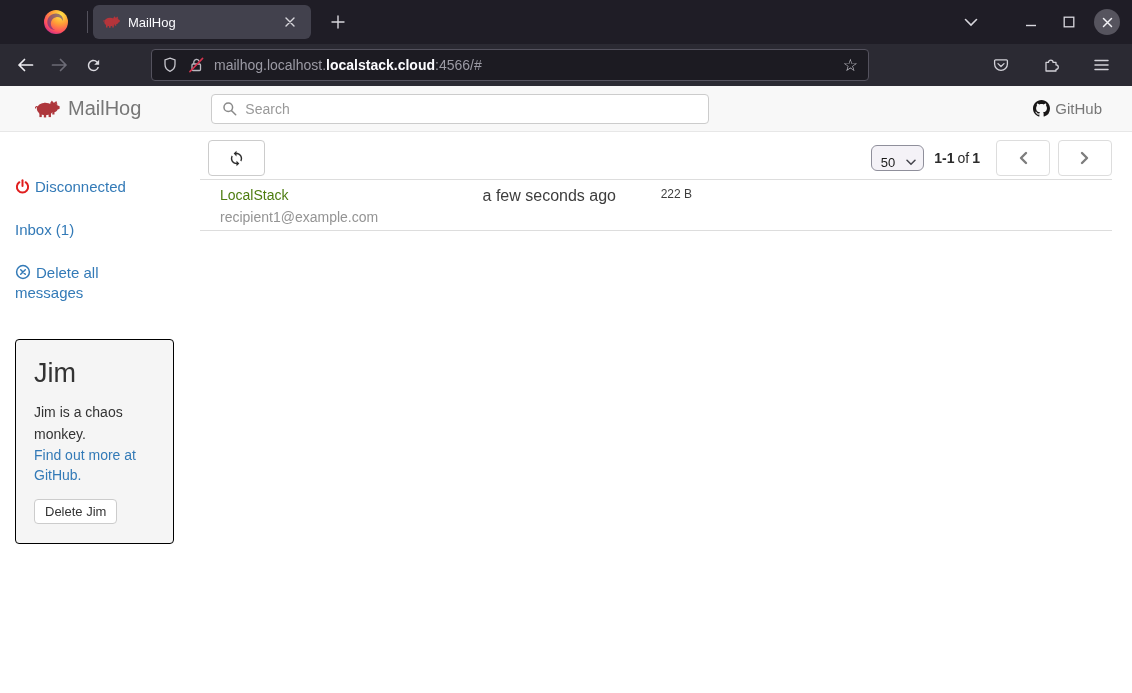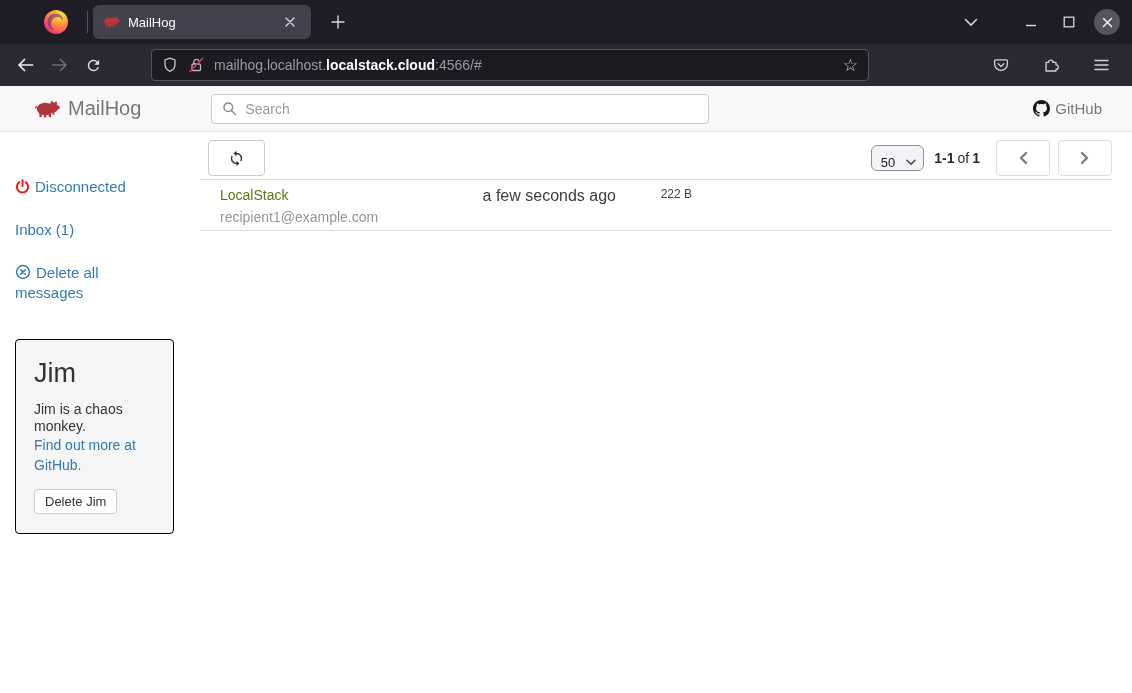--- a/index.html
+++ b/index.html
@@ -47,21 +47,21 @@
   .sidebar { flex:0 0 185px; width:185px; padding-left:15px; }
   .side-item { color:#337ab7; font-size:15px; line-height:20px; cursor:pointer; }
   .side-item .ic { display:inline-block; vertical-align:-2px; margin-right:5px; }
   .it-status { margin-top:45px; }
   .it-inbox  { margin-top:23px; }
   .it-delete { margin-top:23px; width:125px; }
 
   .jim-panel { margin-top:36px; width:159px; background:#f5f5f5; border:1px solid #000000;
                border-radius:4px; padding:18px 18px 19px; }
   .jim-panel h2 { font-size:27px; font-weight:500; color:#333; margin-bottom:12px; }
-  .jim-desc { font-size:14px; color:#333; line-height:17px; }
+  .jim-desc { font-size:14px; color:#333; line-height:22px; }
   .jim-link { display:block; font-size:14px; color:#337ab7; line-height:20px; text-decoration:none; cursor:pointer; }
   .jim-btn { margin-top:14px; padding:4px 10px; font-size:13px; color:#333; background:#fff;
              border:1px solid #ccc; border-radius:4px; cursor:pointer;
              font-family:"Liberation Sans","DejaVu Sans",sans-serif; }
 
   .main { flex:1; min-width:0; padding:8px 20px 0 15px; }
   .toolbar { display:flex; align-items:center; height:36px; }
   .refresh-btn { width:57px; height:36px; background:#fff; border:1px solid #ccc; border-radius:4px;
                  display:flex; align-items:center; justify-content:center; margin-left:8px; cursor:pointer; }
   .toolbar-right { margin-left:auto; display:flex; align-items:center; }

